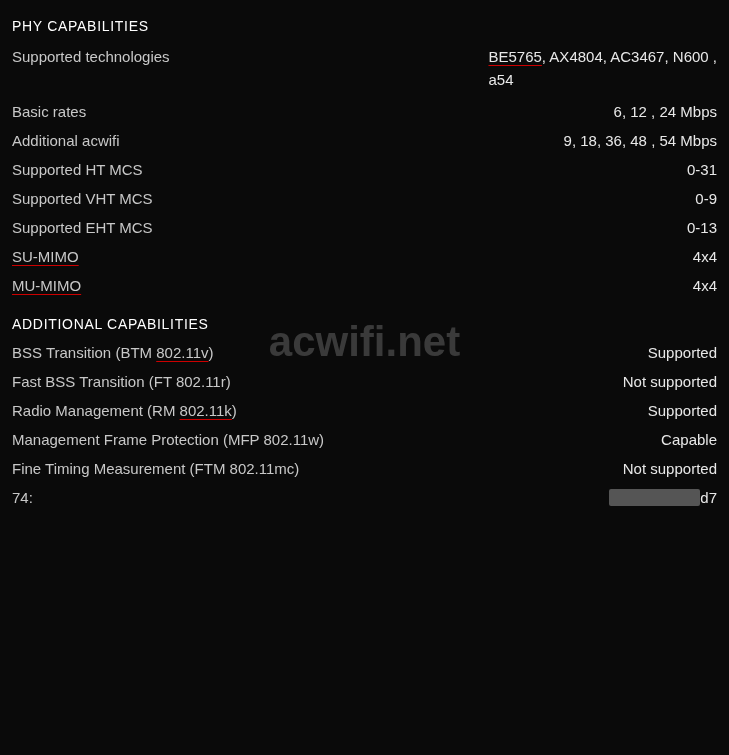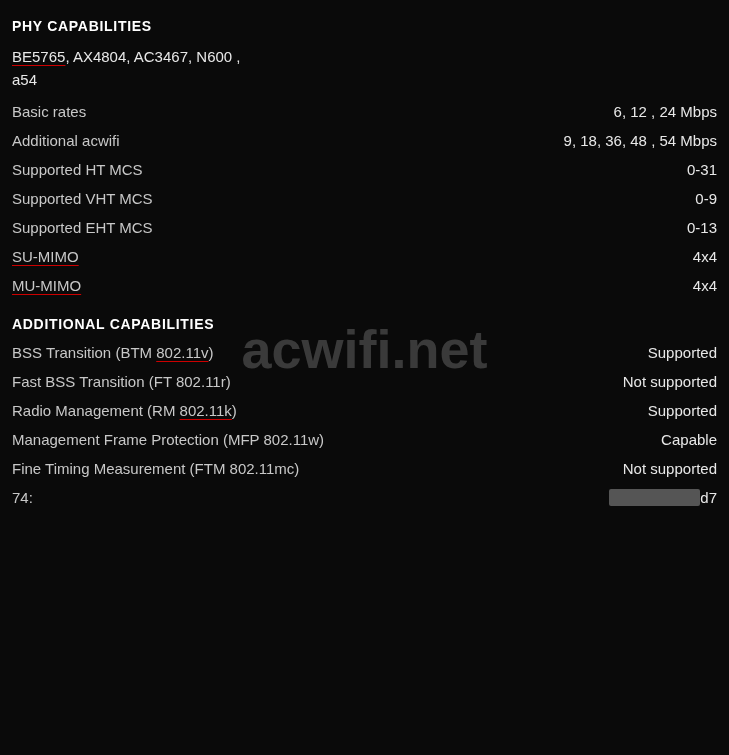--- a/index.html
+++ b/index.html
@@ -14,21 +14,21 @@
       font-family: 'Segoe UI', Arial, sans-serif;
       font-size: 15px;
       width: 729px;
       min-height: 755px;
       padding: 8px 12px;
     }
 
     .section-header {
       color: #ffffff;
       font-size: 14px;
-      font-weight: bold;
+      font-weight: normal;
       letter-spacing: 0.05em;
       padding: 10px 0 6px 0;
       border-bottom: none;
     }
 
     .row {
       display: flex;
       justify-content: space-between;
       align-items: baseline;
       padding: 6px 0;
@@ -54,21 +54,21 @@
       text-decoration-color: #cc0000;
       text-underline-offset: 3px;
     }
 
     .watermark {
       position: absolute;
       top: 310px;
       left: 50%;
       transform: translateX(-50%);
       color: rgba(150, 150, 150, 0.35);
-      font-size: 54px;
+      font-size: 42px;
       font-weight: bold;
       pointer-events: none;
       white-space: nowrap;
       z-index: 10;
     }
 
     .bold-value {
       font-weight: normal;
     }
 
@@ -82,20 +82,21 @@
 <body>
 
 <div style="position:relative;">
 
   <div class="watermark">acwifi.net</div>
 
   <div>
     <div class="section-header">PHY CAPABILITIES</div>
 
     <div class="row">
+      <span class="row-label">Supported technologies</span>
       <span class="row-value supported-tech">
         <span class="underline-red">BE5765</span><span>, AX4804, AC3467, N600 ,</span><br><span>a54</span>
       </span>
     </div>
 
     <div class="row">
       <span class="row-label">Basic rates</span>
       <span class="row-value">6, 12 , 24 Mbps</span>
     </div>
 

